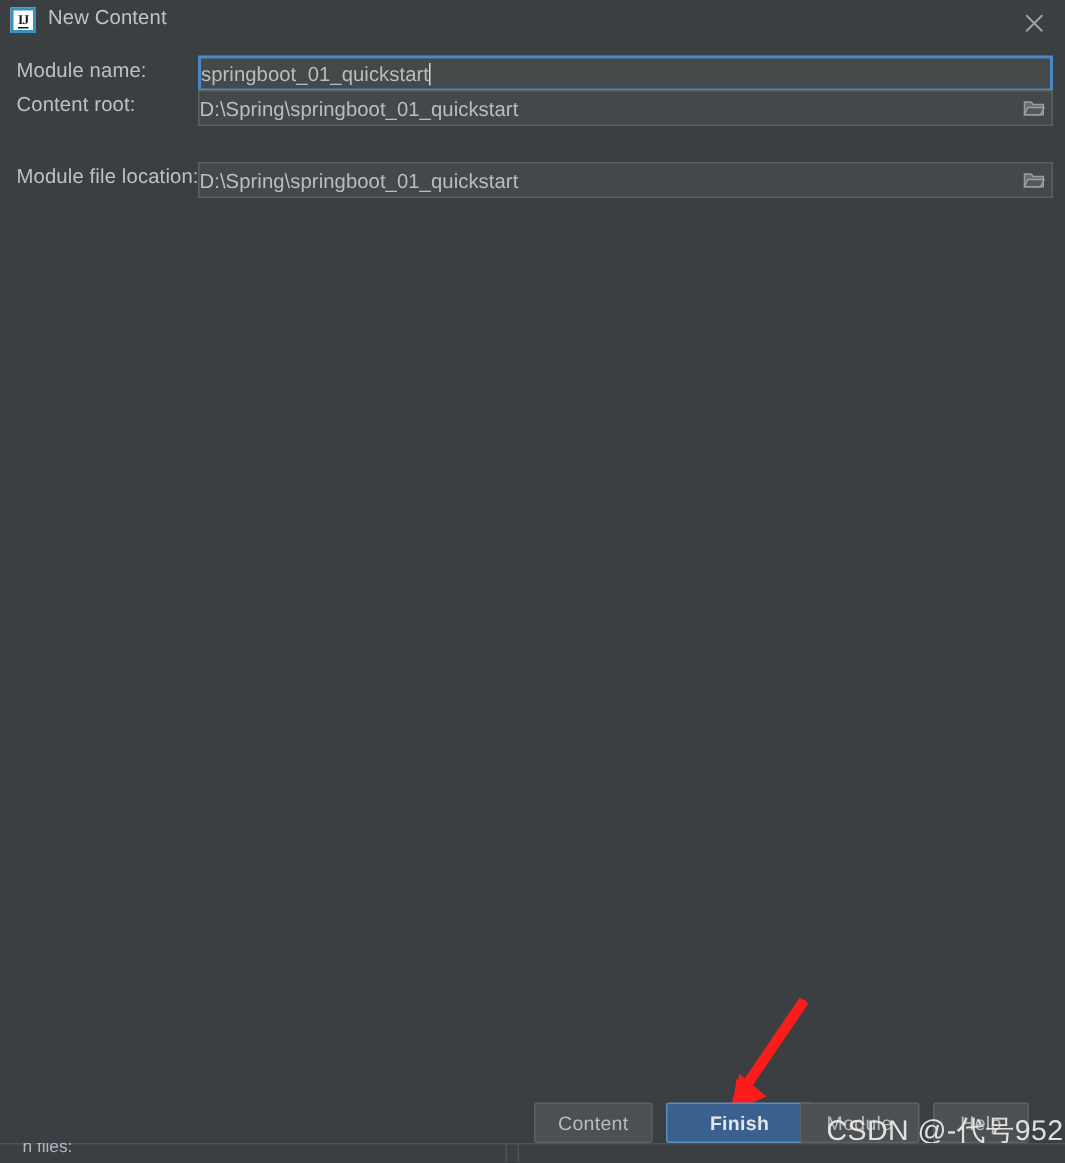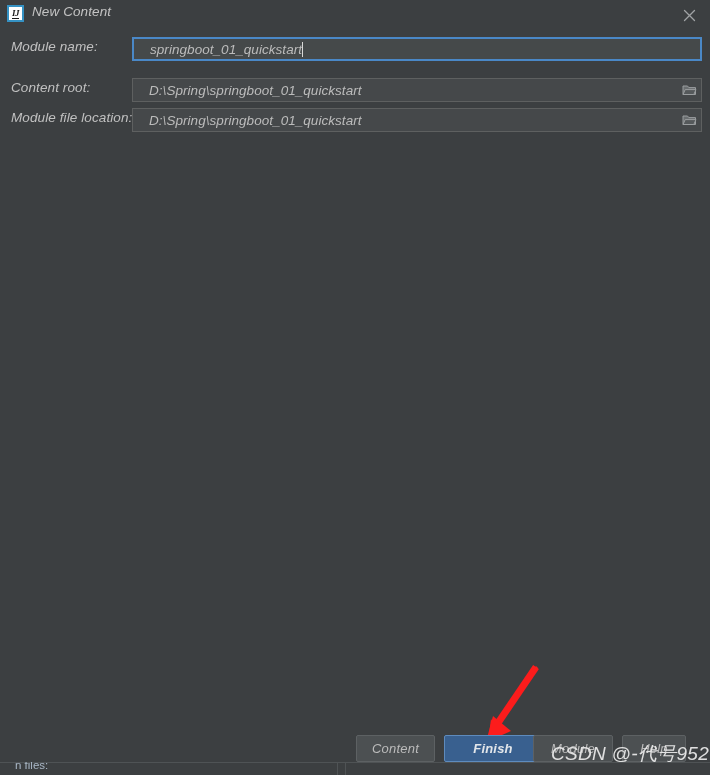--- a/index.html
+++ b/index.html
@@ -18,21 +18,20 @@
   }
 
   
   #dialog {
     position: absolute;
     left: 0; top: 0;
     width: 710px;
     height: 762px;
     background: #3c3f41;
     box-sizing: border-box;
-    font-style: italic;
   }
 
   
   #titlebar {
     position: absolute;
     left: 0; top: 0;
     width: 710px;
     height: 30px;
   }
   #app-icon {
@@ -107,21 +106,21 @@
     display: flex;
     align-items: center;
   }
   .field.focused {
     background: #45494a;
     border: 2px solid #4a88c7;
   }
   .field-value {
     font-size: 13.5px;
     color: #bcbcbc;
-    padding-left: 16px;
+    padding-left: 0;
     white-space: nowrap;
     overflow: hidden;
     letter-spacing: 0.05px;
   }
   .caret {
     display: inline-block;
     width: 1px;
     height: 15px;
     background: #d8d8d8;
     vertical-align: -3px;
@@ -134,21 +133,21 @@
     width: 24px;
     height: 22px;
     display: flex;
     align-items: center;
     justify-content: center;
     cursor: pointer;
   }
   .browse-btn svg { display: block; }
 
   #row-module-name { top: 37px; }
-  #row-content-root { top: 78px; }
+  #row-content-root { top: 60px; }
   #row-module-file  { top: 108px; }
 
   
   #button-bar {
     position: absolute;
     left: 0;
     top: 735px;
     width: 710px;
     height: 28px;
   }

